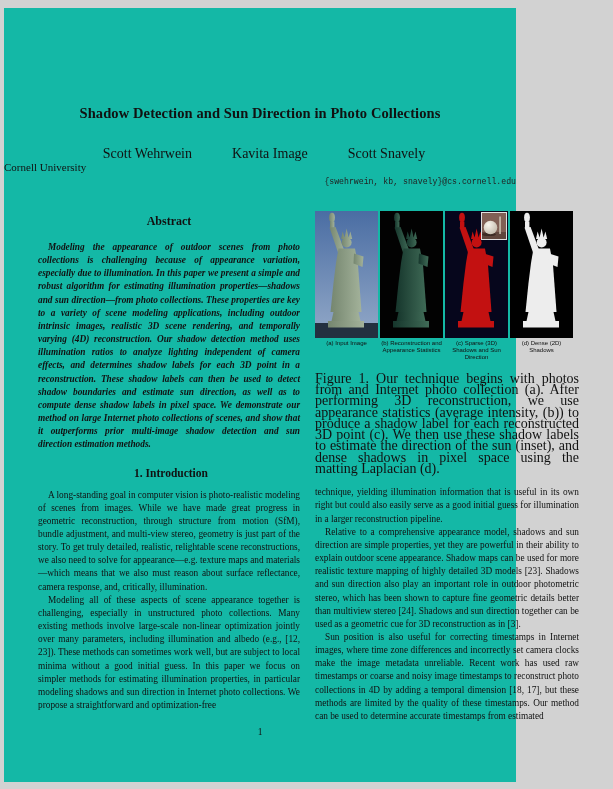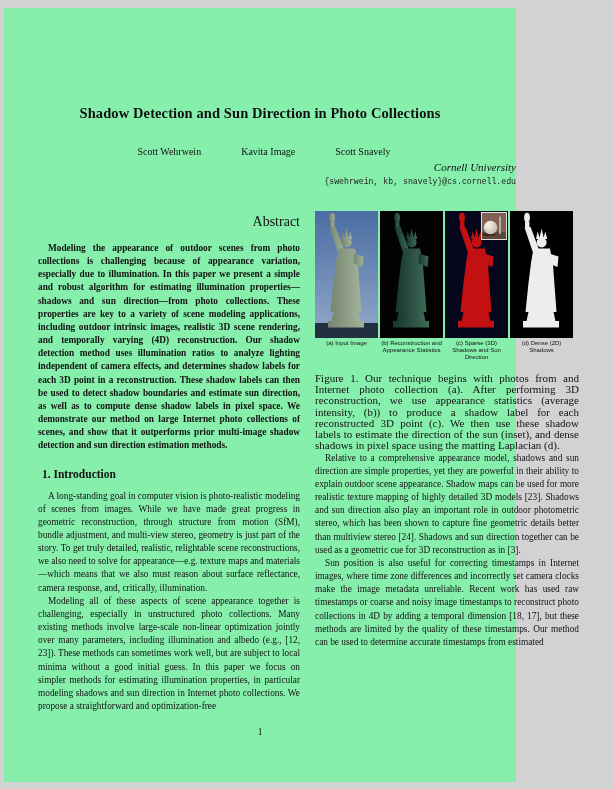--- a/index.html
+++ b/index.html
@@ -4,65 +4,65 @@
 <style>
   html,body{margin:0;padding:0;}
   body{
     width:613px;height:789px;position:relative;overflow:hidden;
     background:#d2d2d2;
     font-family:"Liberation Serif","DejaVu Serif",serif;
     color:#111;
   }
   .sheet{
     position:absolute;left:4px;top:8px;width:512px;height:774px;
-    background:#86efac;
+    background:#14b8a6;
   }
   .title{
     position:absolute;top:97px;left:0;right:0;text-align:center;
     font-size:14.5px;font-weight:bold;letter-spacing:.1px;
   }
   .authors{
     position:absolute;top:138px;left:8px;right:0;
     display:flex;justify-content:center;gap:40px;
-    font-size:10px;
+    font-size:14px;
   }
   .affiliation{
-    position:absolute;top:153px;left:0;right:0;text-align:right;font-size:11px;font-style:italic;
+    position:absolute;top:153px;left:0;right:0;text-align:left;font-size:11px;
   }
   .email{
     position:absolute;top:169px;left:0;right:0;text-align:right;
     font-family:"Liberation Mono","DejaVu Sans Mono",monospace;font-size:8.2px;color:#222;
   }
   .col-left{position:absolute;left:34px;top:206px;width:262px;}
   .col-right{position:absolute;left:311px;top:203px;width:264px;}
   .abstract-heading{
-    text-align:right;font-weight:normal;font-size:14px;margin:0 0 12px 0;
+    text-align:center;font-weight:bold;font-size:12px;margin:0 0 12px 0;
   }
   .abstract-body p{
-    font-weight:600;
+    font-style:italic;font-weight:600;
   }
   .body-text{
     font-size:9.3px;line-height:13.15px;text-align:justify;margin:0;
   }
   p.indent{text-indent:10px;}
   p + p{margin-top:0;}
   .section-heading{
-    font-size:11.5px;font-weight:bold;margin:15px 0 10px 4px;
+    font-size:11.5px;font-weight:bold;margin:15px 0 10px 4px;text-align:center;
   }
   .fig-panels{display:flex;gap:2px;}
   .fig-panel{width:63px;height:127px;display:block;}
   .fig-panel svg{display:block;width:63px;height:127px;}
   .fig-panel-captions{display:flex;gap:2px;margin-top:2px;}
   .fig-panel-caption{
     width:63px;text-align:center;
     font-family:"Liberation Sans","DejaVu Sans",sans-serif;
     font-size:6px;line-height:7.2px;color:#111;
   }
   .fig-caption{
-    font-size:11px;line-height:11.3px;text-align:justify;color:#111;
+    font-size:14px;line-height:11.3px;text-align:justify;color:#111;
     margin:11px 0 0 0;
   }
   .col-right .first-body{margin-top:12px;}
   .page-number{
     position:absolute;top:719px;left:0;right:0;text-align:center;font-size:9.5px;
   }
   .defs-svg{position:absolute;width:0;height:0;}
 </style>
 </head>
 <body>
@@ -175,20 +175,21 @@
 
     <div class="fig-panel-captions">
       <span class="fig-panel-caption">(a) Input Image</span>
       <span class="fig-panel-caption">(b) Reconstruction and Appearance Statistics</span>
       <span class="fig-panel-caption">(c) Sparse (3D) Shadows and Sun Direction</span>
       <span class="fig-panel-caption">(d) Dense (2D) Shadows</span>
     </div>
 
     <p class="fig-caption">Figure 1.   Our technique begins with photos from and Internet photo collection (a). After performing 3D reconstruction, we use appearance statistics (average intensity, (b)) to produce a shadow label for each reconstructed 3D point (c). We then use these shadow labels to estimate the direction of the sun (inset), and dense shadows in pixel space using the matting Laplacian (d).</p>
 
+    <p class="body-text first-body">technique, yielding illumination information that is useful in its own right but could also easily serve as a good initial guess for illumination in a larger reconstruction pipeline.</p>
     <p class="body-text indent">Relative to a comprehensive appearance model, shadows and sun direction are simple properties, yet they are powerful in their ability to explain outdoor scene appearance. Shadow maps can be used for more realistic texture mapping of highly detailed 3D models [23]. Shadows and sun direction also play an important role in outdoor photometric stereo, which has been shown to capture fine geometric details better than multiview stereo [24]. Shadows and sun direction together can be used as a geometric cue for 3D reconstruction as in [3].</p>
     <p class="body-text indent">Sun position is also useful for correcting timestamps in Internet images, where time zone differences and incorrectly set camera clocks make the image metadata unreliable. Recent work has used raw timestamps or coarse and noisy image timestamps to reconstruct photo collections in 4D by adding a temporal dimension [18, 17], but these methods are limited by the quality of these timestamps. Our method can be used to determine accurate timestamps from estimated</p>
 
   </div>
 
   <div class="page-number">1</div>
 
 </div>
 
 </body></html>

